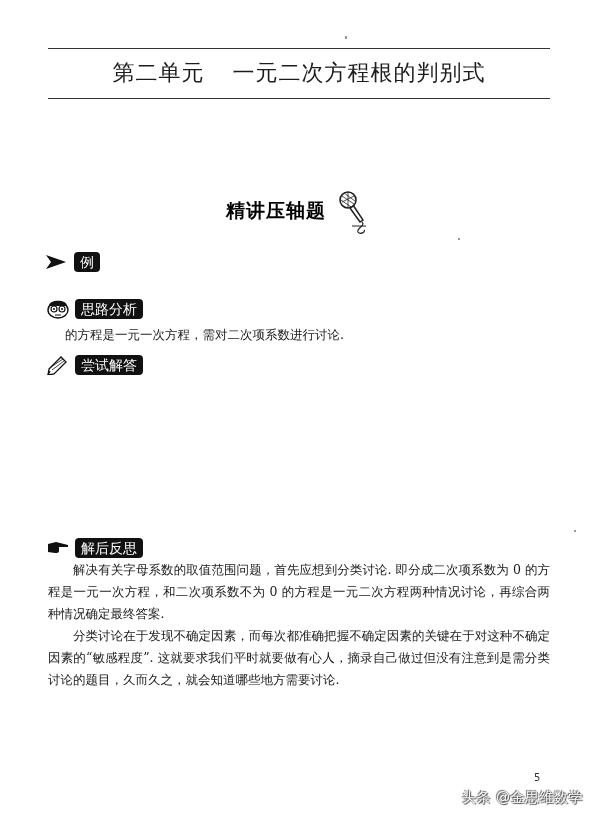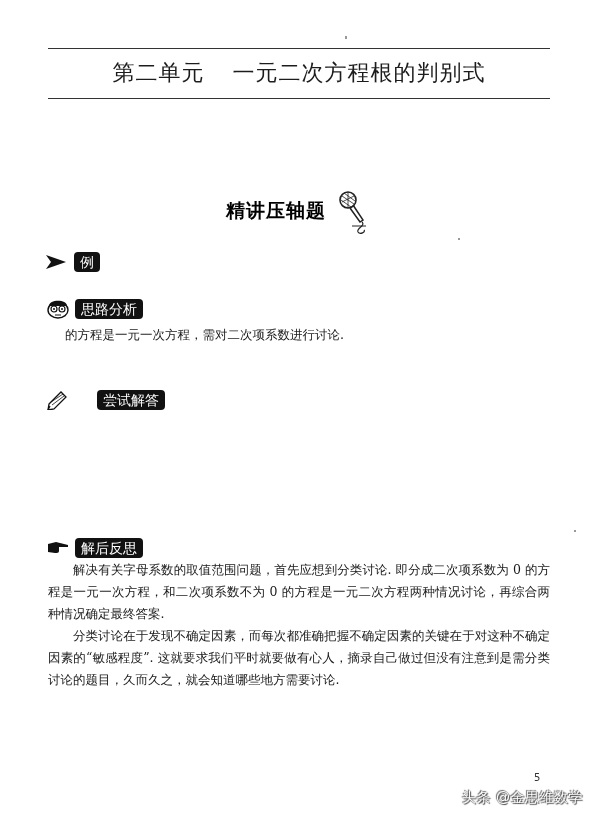--- a/index.html
+++ b/index.html
@@ -160,21 +160,21 @@
     <circle cx="8" cy="12" r="3" fill="#fff" stroke="#111" stroke-width="1.2"></circle>
     <circle cx="16" cy="12" r="3" fill="#fff" stroke="#111" stroke-width="1.2"></circle>
     <circle cx="8" cy="12" r="1" fill="#111"></circle>
     <circle cx="16" cy="12" r="1" fill="#111"></circle>
     <path d="M9 18 L15 18" stroke="#111" stroke-width="1"></path>
   </svg>
   <span class="tag">思路分析</span>
 </div>
 <div class="body-text" style="top:324px;">的方程是一元一次方程，需对二次项系数进行讨论.</div>
 
-<div class="label-row" style="top:388px;gap:22px;">
+<div class="label-row" style="top:353px;">
   <svg class="label-icon" viewBox="0 0 24 22">
     <path d="M3 16 L15 4 L20 9 L8 21 L2 22 Z" fill="none" stroke="#111" stroke-width="1.3"></path>
     <path d="M5 14 L17 6 M6 17 L18 8" stroke="#111" stroke-width="0.8"></path>
     <path d="M2 22 L4 18" stroke="#111" stroke-width="1.2"></path>
   </svg>
   <span class="tag">尝试解答</span>
 </div>
 
 <div class="speck" style="left:574px;top:530px;width:2px;height:2px;"></div>
 

